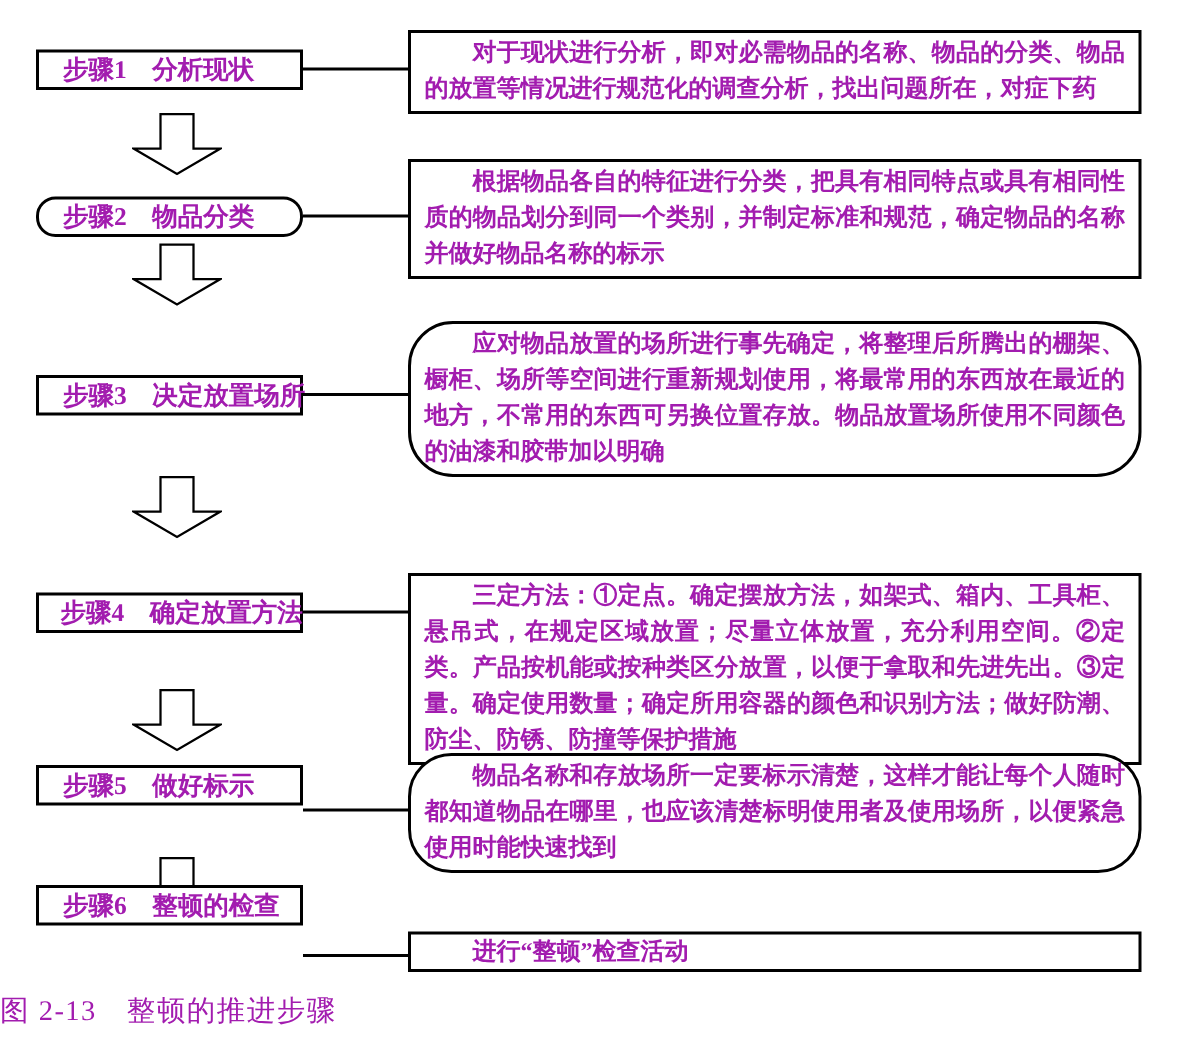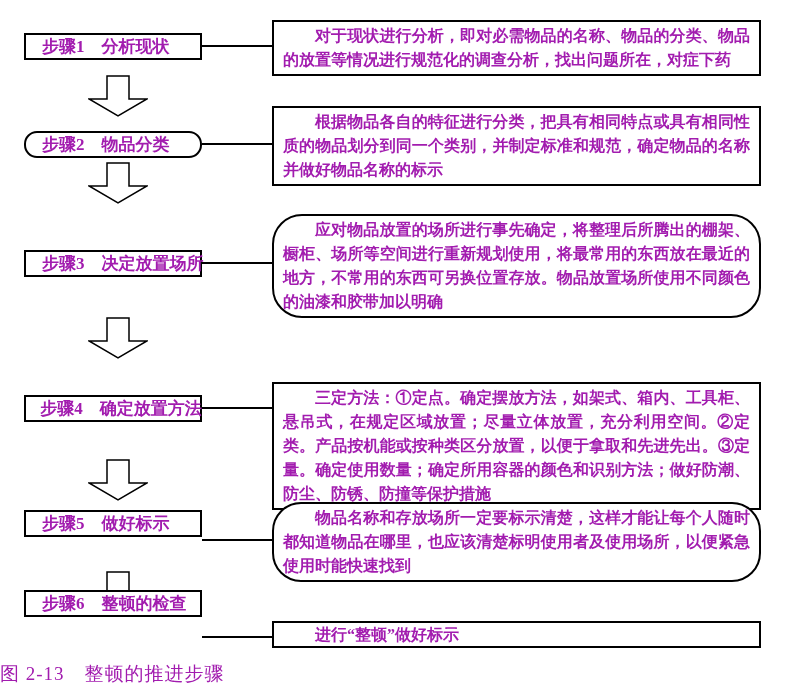--- a/index.html
+++ b/index.html
@@ -158,17 +158,17 @@
   <div class="arrow a5">
     <svg width="60" height="42" viewBox="0 0 60 42" xmlns="http://www.w3.org/2000/svg">
       <polygon points="19,1 41,1 41,24 59,24 30,41 1,24 19,24" fill="#ffffff" stroke="#000000" stroke-width="1.5" stroke-linejoin="miter"></polygon>
     </svg>
   </div>
 
   <div class="step-box s6">
     <span>步骤6　整顿的检查</span>
   </div>
   <div class="connector c6"></div>
-  <div class="desc-box d6">进行“整顿”做好标示</div>
+  <div class="desc-box d6">进行“整顿”检查活动</div>
 
   <div class="caption">图 2-13　整顿的推进步骤</div>
 
 </div>
 
 </body></html>

